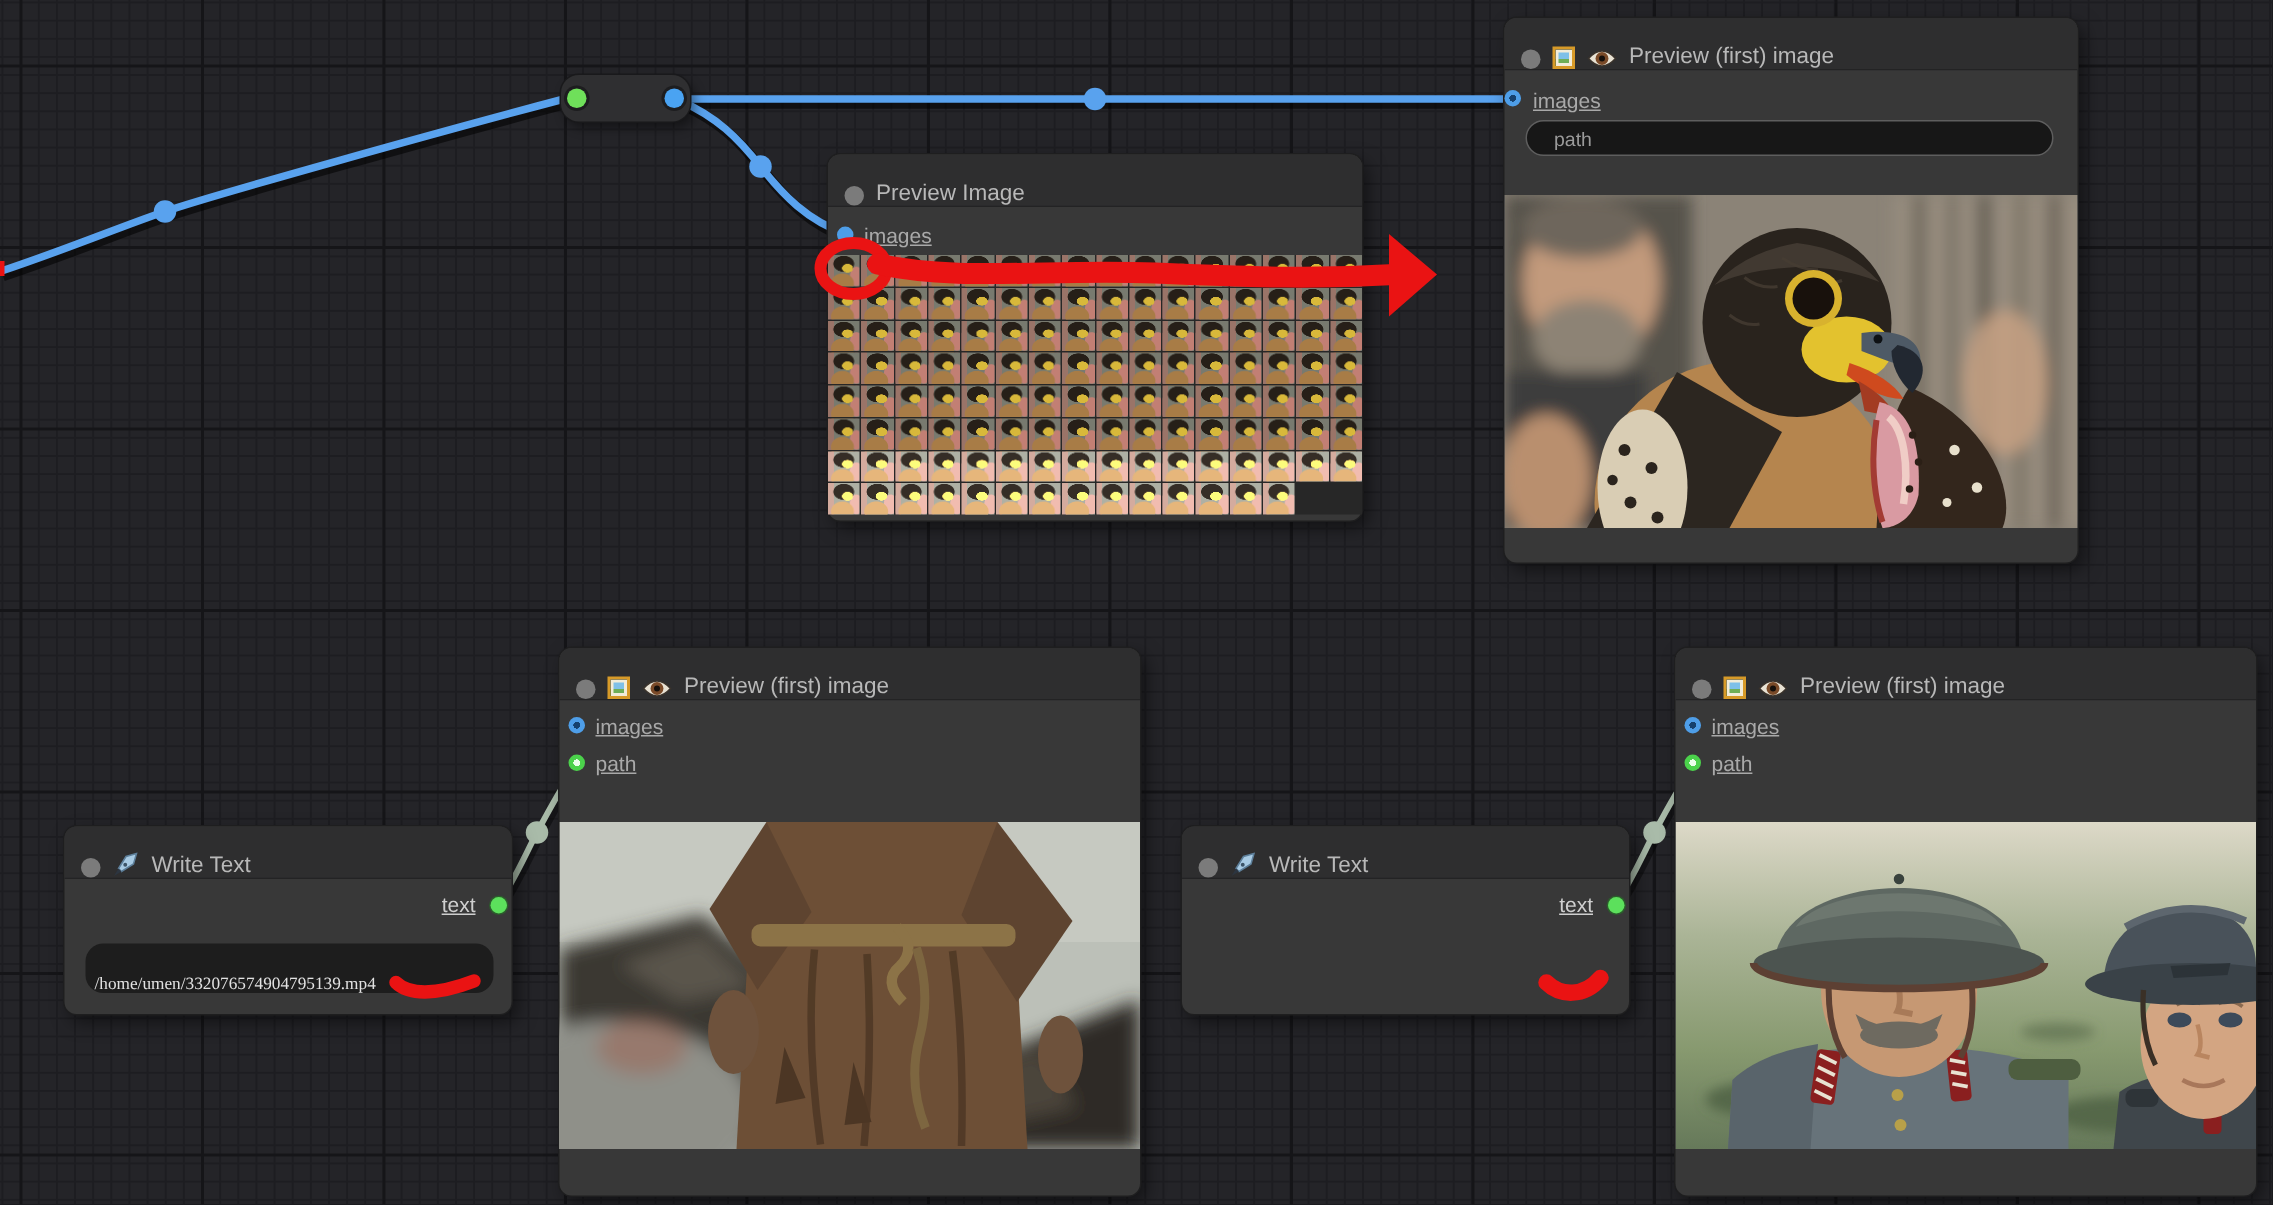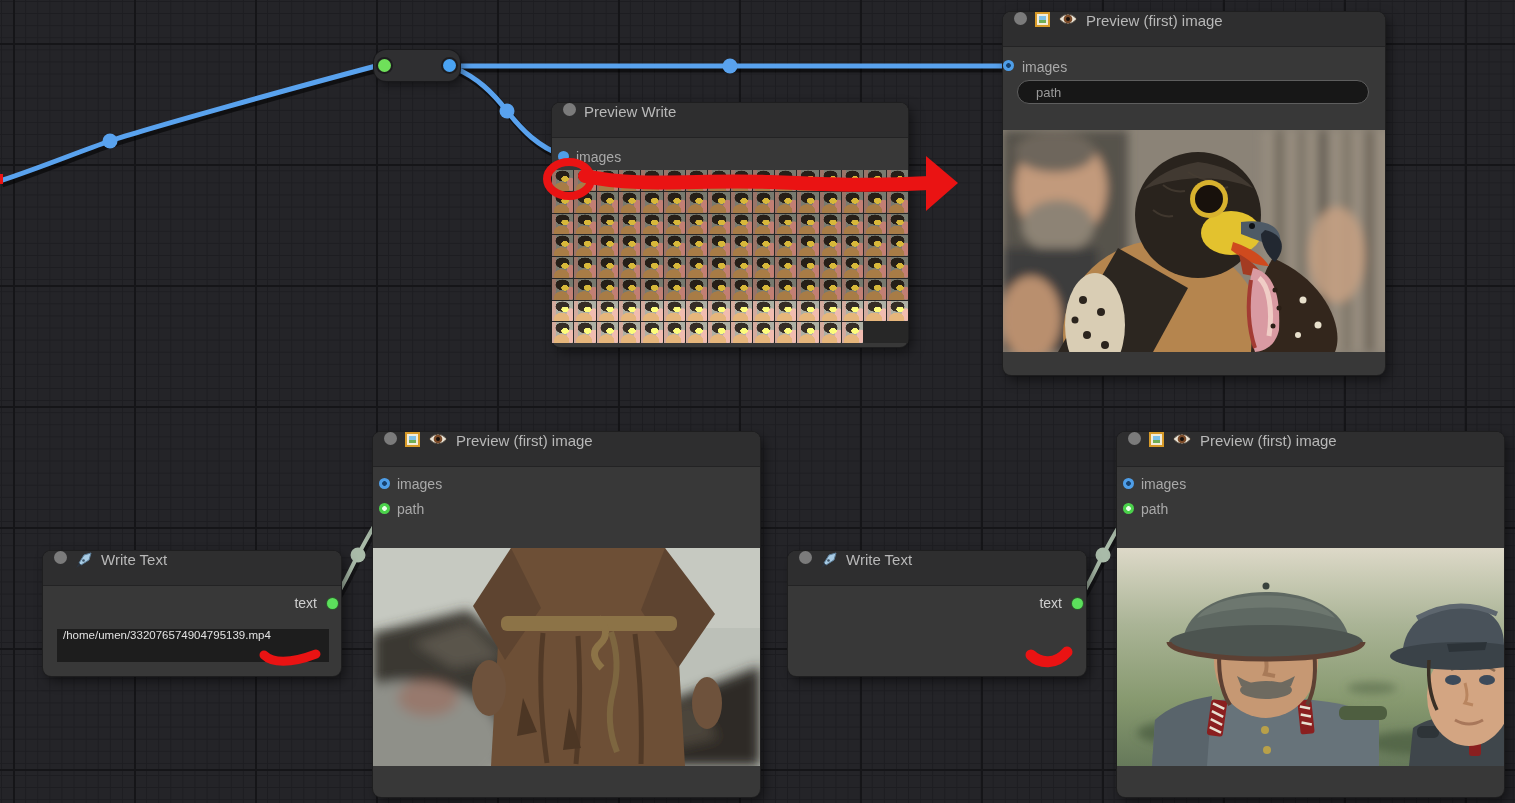--- a/index.html
+++ b/index.html
@@ -15,40 +15,40 @@
     background-size:121px 121px,121px 121px,12.1px 12.1px,12.1px 12.1px;
     background-position:13px 43px,13px 43px,1px 1px,1px 1px;
   }
   svg.layer{position:absolute;left:0;top:0;pointer-events:none;}
   .node{
     position:absolute;background:var(--node-body,#383838);border-radius:8px;
     box-shadow:0 0 0 1px #1e1e1f, 4px 5px 12px rgba(0,0,0,.5);
   }
   .node-header{
     height:35px;background:var(--node-header,#2e2e2f);border-radius:8px 8px 0 0;
-    display:flex;align-items:flex-start;gap:8px;padding:0 11px;
+    display:flex;align-items:flex-end;gap:8px;padding:0 11px;
     border-bottom:1px solid #232324;box-sizing:border-box;
   }
   .hdr-dot{width:13px;height:13px;border-radius:50%;background:#7b7b7b;flex:0 0 auto;}
   .node-title{color:var(--title-text,#b8b8b8);font-size:15px;white-space:nowrap;}
   .port{position:absolute;width:11px;height:11px;border-radius:50%;}
   .port-blue{background:radial-gradient(circle,#16416e 0 2.2px,var(--port-blue,#4e9ee8) 2.3px);}
   .port-green{background:radial-gradient(circle,#eaffea 0 2.2px,var(--port-green,#4bd24b) 2.3px);}
   .port-green-solid{background:#5ce05c;box-shadow:0 0 0 1px #2c5c2c;}
-  .port-label{position:absolute;color:var(--label-text,#a9a9a9);font-size:14px;}
+  .port-label{position:absolute;color:var(--label-text,#a9a9a9);font-size:14px;text-decoration:underline;}
   .path-pill{
     position:absolute;box-sizing:border-box;background:#171717;border:1px solid #5e5e5e;
     border-radius:12px;color:#9a9a9a;font-size:13px;padding:0 0 0 18px;height:24px;outline:none;
     font-family:"Liberation Sans",sans-serif;
   }
   .path-pill::placeholder{color:#9a9a9a;opacity:1;}
   .text-widget{
-    position:absolute;box-sizing:border-box;background:var(--widget-bg,#1d1d1d);border-radius:0;
-    color:#e2e2e2;font-family:Liberation Sans, sans-serif;font-size:11.5px;
-    display:flex;align-items:flex-start;padding:0 6px;overflow:hidden;white-space:nowrap;
+    position:absolute;box-sizing:border-box;background:var(--widget-bg,#1d1d1d);border-radius:12px;
+    color:#e2e2e2;font-family:Liberation Serif, serif;font-size:11.5px;
+    display:flex;align-items:flex-end;padding:0 6px;overflow:hidden;white-space:nowrap;
   }
   .node-image{position:absolute;left:0;right:0;overflow:hidden;background:#555;}
   .node-image svg{display:block;width:100%;height:100%;}
   
   .pill-node{
     position:absolute;left:374px;top:50px;width:86px;height:31px;border-radius:12px;
     background:#2f2f31;box-shadow:0 0 0 1px #19191b, 3px 4px 8px rgba(0,0,0,.45);
   }
   .pill-dot{position:absolute;top:9px;width:13px;height:13px;border-radius:50%;box-shadow:0 0 0 2px #1d1d1f;}
   .pill-dot.g{left:4px;background:#6fe05a;}
@@ -196,21 +196,21 @@
               <circle cx="270" cy="196" r="2.5"></circle>
             </g>
         </g>
       </svg>
     </div>
   </div>
 
   <div class="node" style="left:552px;top:103px;width:356px;height:244px;">
     <div class="node-header">
       <span class="hdr-dot"></span>
-      <span class="node-title">Preview Write</span>
+      <span class="node-title">Preview Image</span>
     </div>
     <span class="port port-blue" style="left:6px;top:48px;background:#4e9ee8;"></span>
     <span class="port-label" style="left:24px;top:46px;">images</span>
     <div class="thumb-grid" id="thumbGrid">
         <div class="thumb"></div>
         <div class="thumb"></div>
         <div class="thumb"></div>
         <div class="thumb"></div>
         <div class="thumb"></div>
         <div class="thumb"></div>

